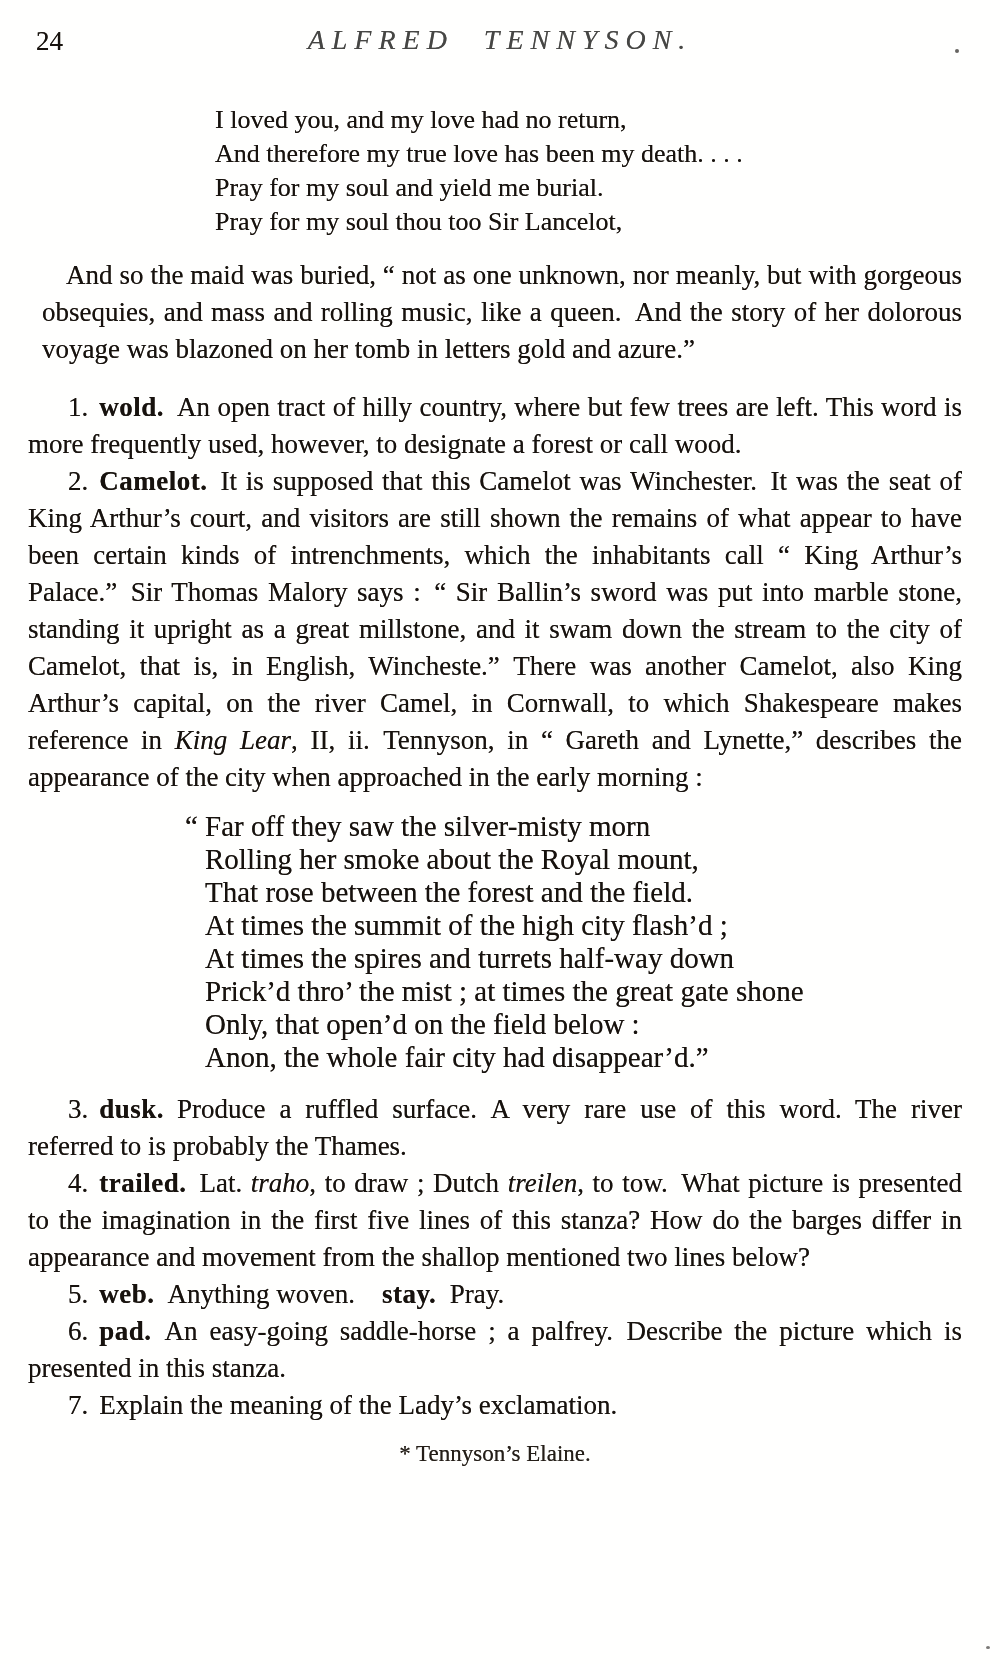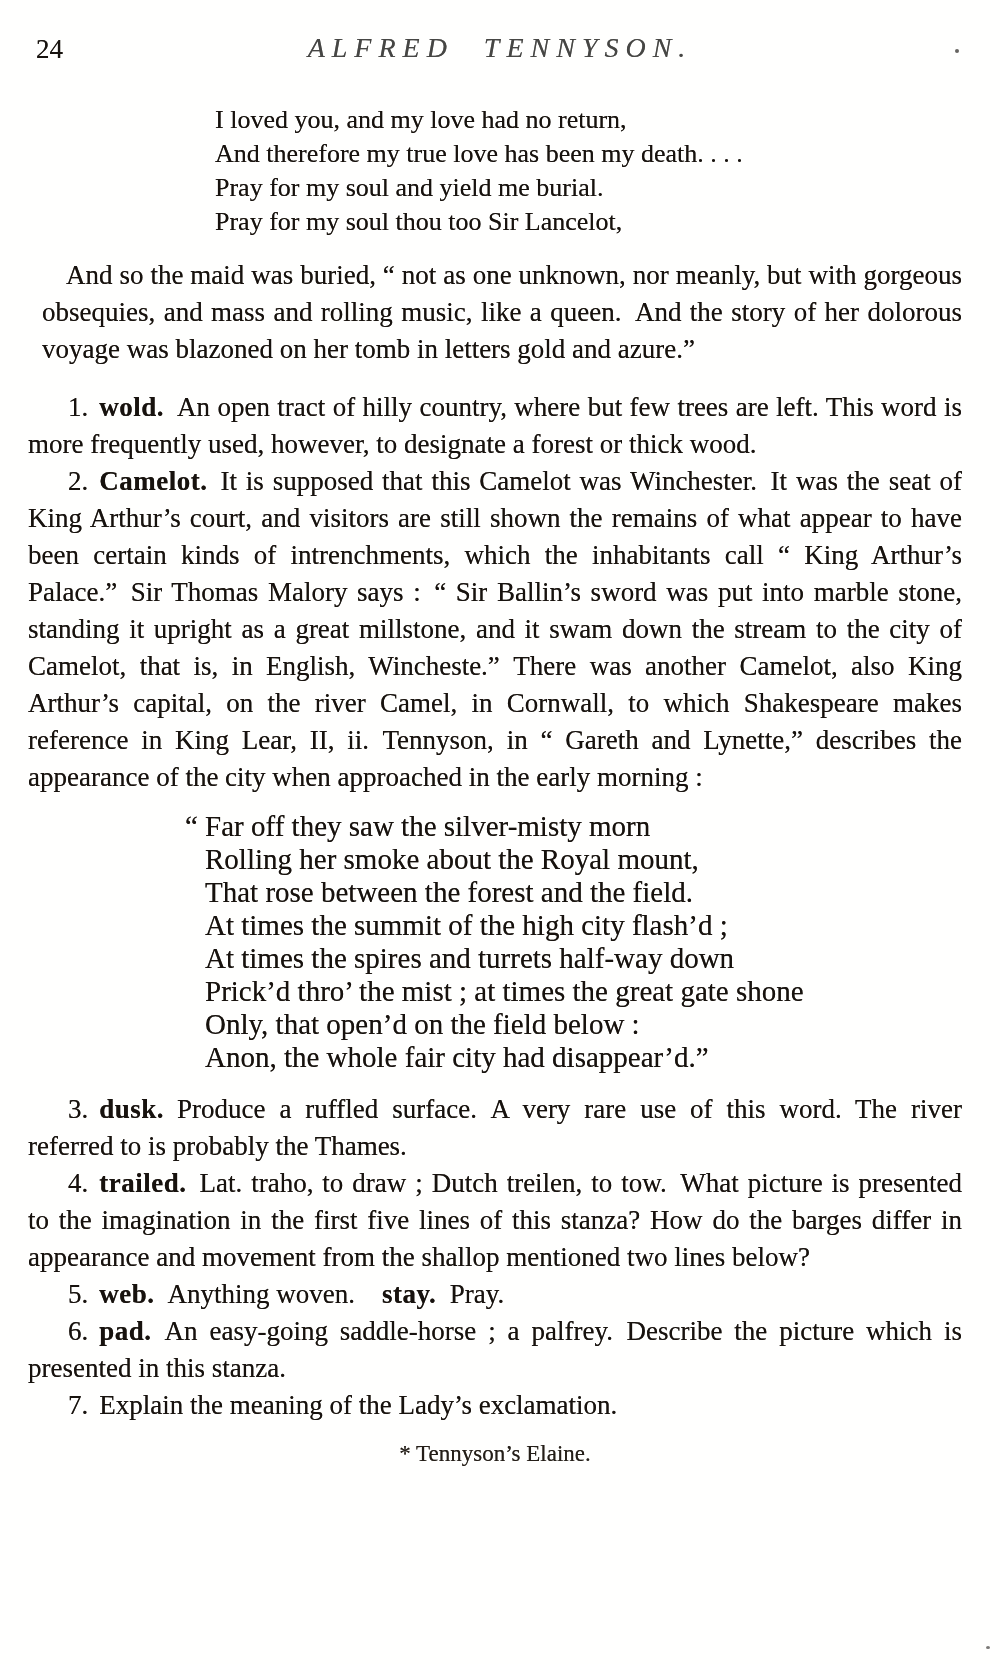--- a/index.html
+++ b/index.html
@@ -2,21 +2,21 @@
 <html lang="en"><head>
 <meta charset="utf-8">
 <style>
   html,body{margin:0;padding:0;background:#ffffff;}
   .page{
     position:relative;width:1000px;height:1664px;background:#fffffe;
     color:#17120e;font-family:"Liberation Serif","DejaVu Serif",serif;
     overflow:hidden;text-shadow:0 0 .5px rgba(25,18,10,.7);
   }
   
-  .header{position:absolute;top:32px;left:0;right:0;height:36px;}
+  .header{position:absolute;top:24px;left:0;right:0;height:36px;}
   .pagenum{position:absolute;left:36px;top:2px;font-size:27px;}
   .running-title{
     display:block;text-align:center;font-style:italic;font-size:28px;
     letter-spacing:7px;word-spacing:16px;color:#464644;
     text-shadow:0 0 .4px rgba(60,60,58,.6);
   }
   
   .body-col{position:absolute;top:0;left:28px;right:38px;}
   .epigraph{margin:103px 0 0 187px;font-size:26px;line-height:34px;}
   .eline{white-space:nowrap;}
@@ -25,21 +25,21 @@
     text-align:justify;text-indent:24px;hyphens:auto;
   }
   .notes{margin-top:21px;}
   .note{
     margin:0;font-size:27px;line-height:37px;text-align:justify;
     text-indent:40px;hyphens:auto;
   }
   .nnum{margin-right:11px;}
   .nterm{font-weight:bold;letter-spacing:.5px;margin-right:13px;}
   .nterm:empty{display:none;margin:0;}
-  .seg-i{}
+  .seg-i{font-style:italic;}
   .seg-b{font-weight:bold;letter-spacing:.5px;}
   .verse{margin:14px 0 17px 177px;font-size:29px;line-height:33px;}
   .vline{white-space:nowrap;}
   .vline:first-child{margin-left:-20px;}
   .footnote{margin-top:17px;text-align:center;font-size:23px;color:#241e18;}
   
   .speck{position:absolute;background:#33302c;border-radius:50%;}
   .speck-a{left:955px;top:49px;width:4px;height:4px;opacity:.75;}
   .speck-b{left:986px;top:1646px;width:4px;height:3px;opacity:.65;}
 </style>
@@ -60,21 +60,21 @@
       <div class="eline">And therefore my true love has been my death. . . .</div>
       <div class="eline">Pray for my soul and yield me burial.</div>
       <div class="eline">Pray for my soul thou too Sir Lancelot,</div>
     </div>
 
     <p class="para">And so the maid was buried, “ not as one unknown, nor meanly, but with gorgeous obsequies, and mass and rolling music, like a queen. And the story of her dolorous voyage was blazoned on her tomb in letters gold and azure.”</p>
 
     <div class="notes">
 
       <p class="note">
-        <span class="nnum">1.</span><span class="nterm">wold.</span><span class="nbody"><span>An open tract of hilly country, where but few trees are left. This word is more frequently used, however, to designate a forest or thick wood.</span></span>
+        <span class="nnum">1.</span><span class="nterm">wold.</span><span class="nbody"><span>An open tract of hilly country, where but few trees are left. This word is more frequently used, however, to designate a forest or call wood.</span></span>
       </p>
 
       <p class="note">
         <span class="nnum">2.</span><span class="nterm">Camelot.</span><span class="nbody"><span>It is supposed that this Camelot was Winchester. It was the seat of King Arthur’s court, and visitors are still shown the remains of what appear to have been certain kinds of intrenchments, which the inhabitants call “ King Arthur’s Palace.” Sir Thomas Malory says : “ Sir Ballin’s sword was put into marble stone, standing it upright as a great millstone, and it swam down the stream to the city of Camelot, that is, in English, Wincheste.” There was another Camelot, also King Arthur’s capital, on the river Camel, in Cornwall, to which Shakespeare makes reference in </span><span class="seg-i">King Lear</span><span>, II, ii. Tennyson, in “ Gareth and Lynette,” describes the appearance of the city when approached in the early morning :</span></span>
       </p>
 
       <div class="verse">
         <div class="vline">“ Far off they saw the silver-misty morn</div>
         <div class="vline">Rolling her smoke about the Royal mount,</div>
         <div class="vline">That rose between the forest and the field.</div>

